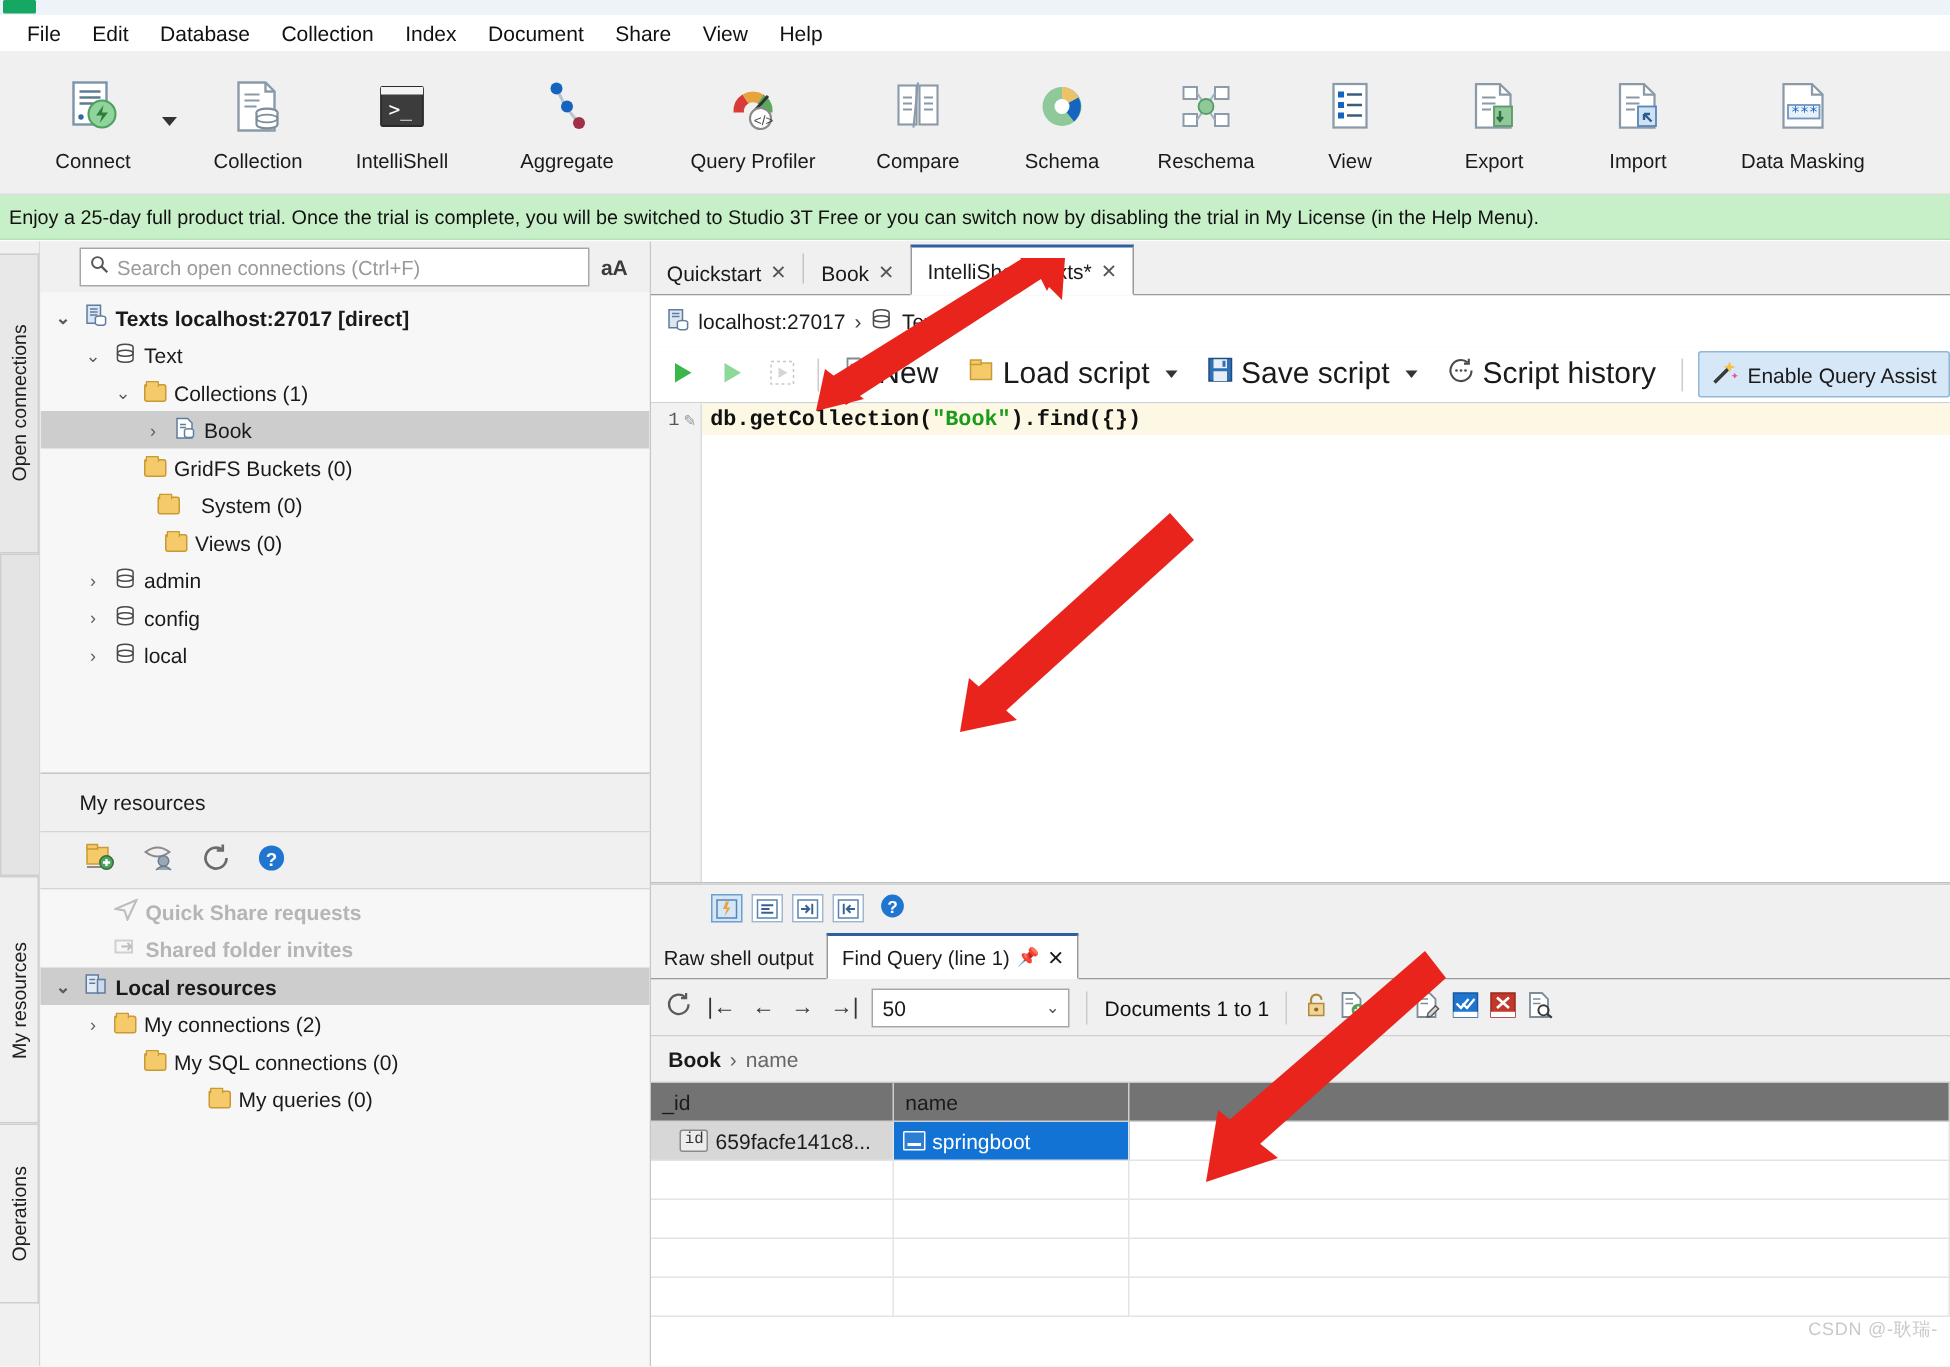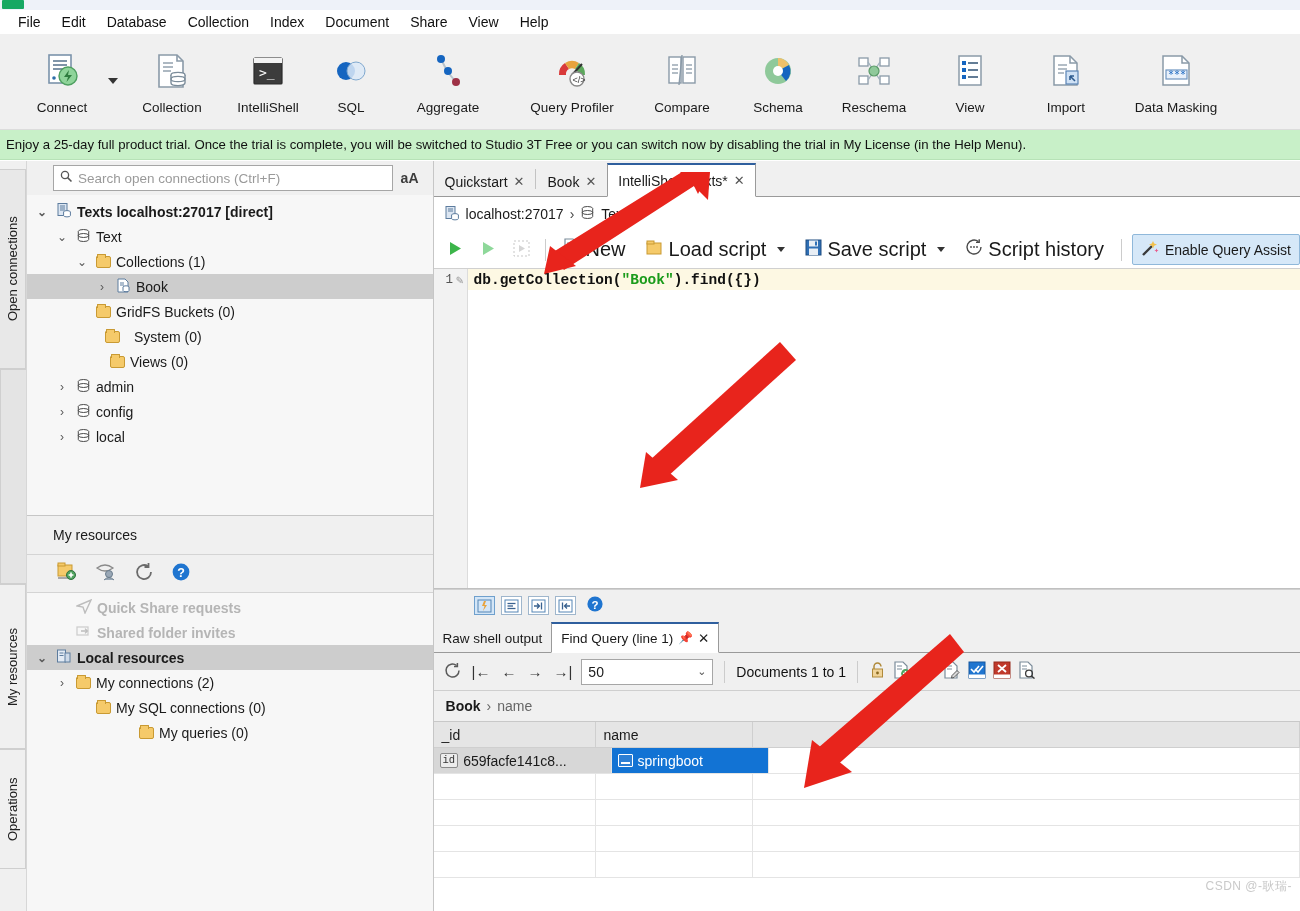--- a/index.html
+++ b/index.html
@@ -281,21 +281,21 @@
   .docinfo { font-size: 14px; color: #111; white-space: nowrap; }
 
   .grid-crumb {
     height: 30px; background: #f0f0f0; display: flex; align-items: center;
     gap: 6px; padding-left: 12px; font-size: 14px;
   }
   .grid-crumb .b { font-weight: bold; }
   .grid-crumb .g { color: #666; }
 
   .grid { flex: 1; background: #fff; border-top: 1px solid #c8c8c8; overflow: hidden; }
-  .grid-head { display: flex; height: 26px; background: #e5e5e5; }
+  .grid-head { display: flex; height: 26px; background: #737373; }
   .gh {
     border-right: 1px solid #cfcfcf; border-bottom: 1px solid #cfcfcf;
     display: flex; align-items: center; padding-left: 8px; font-size: 14px;
   }
   .grid-row { display: flex; height: 26px; }
   .gc {
     border-right: 1px solid #e4e4e4; border-bottom: 1px solid #e4e4e4;
     display: flex; align-items: center; gap: 5px; padding-left: 6px;
     font-size: 14px; overflow: hidden; white-space: nowrap;
   }
@@ -382,29 +382,20 @@
       <div class="ico">
         <svg width="46" height="46" viewBox="0 0 46 46">
           <rect x="9" y="9" width="28" height="26" rx="1" fill="#3c3c3c" stroke="#2a2a2a" stroke-width="1.2"></rect>
           <rect x="9" y="9" width="28" height="5" fill="#f3f3f3"></rect>
           <text x="14" y="28" font-family="monospace" font-size="13" fill="#fff">&gt;_</text>
         </svg>
       </div>
       <div class="lbl">IntelliShell</div>
     </div>
 
-    <div class="rb narrow">
-      <div class="ico">
-        <svg width="46" height="46" viewBox="0 0 46 46">
-          <circle cx="18" cy="22" r="9" fill="#1565c0"></circle>
-          <circle cx="28" cy="22" r="9" fill="#dce9f7" fill-opacity="0.85" stroke="#7fa8cf" stroke-width="1"></circle>
-        </svg>
-      </div>
-      <div class="lbl">SQL</div>
-    </div>
 
     <div class="rb wide">
       <div class="ico">
         <svg width="46" height="46" viewBox="0 0 46 46">
           <path d="M16 10 L22 22 L30 32" fill="none" stroke="#b9c4cc" stroke-width="2"></path>
           <circle cx="16" cy="10" r="4" fill="#1565c0"></circle>
           <circle cx="23" cy="22" r="4" fill="#1565c0"></circle>
           <circle cx="31" cy="33" r="4" fill="#9e3146"></circle>
         </svg>
       </div>
@@ -477,20 +468,34 @@
           <rect x="15" y="19" width="4" height="4" fill="#1565c0"></rect>
           <rect x="15" y="26" width="4" height="4" fill="#1565c0"></rect>
           <line x1="21" y1="14" x2="31" y2="14" stroke="#3c5c7c" stroke-width="1.6"></line>
           <line x1="21" y1="21" x2="31" y2="21" stroke="#3c5c7c" stroke-width="1.6"></line>
           <line x1="21" y1="28" x2="31" y2="28" stroke="#3c5c7c" stroke-width="1.6"></line>
         </svg>
       </div>
       <div class="lbl">View</div>
     </div>
 
+    <div class="rb">
+      <div class="ico">
+        <svg width="46" height="46" viewBox="0 0 46 46">
+          <path d="M11 7 h16 l7 7 v22 h-23 z" fill="#fff" stroke="#8a9aa8" stroke-width="1.5"></path>
+          <path d="M27 7 v7 h7" fill="none" stroke="#8a9aa8" stroke-width="1.5"></path>
+          <line x1="15" y1="16" x2="24" y2="16" stroke="#8a9aa8" stroke-width="1.3"></line>
+          <line x1="15" y1="20" x2="24" y2="20" stroke="#8a9aa8" stroke-width="1.3"></line>
+          <line x1="15" y1="24" x2="21" y2="24" stroke="#8a9aa8" stroke-width="1.3"></line>
+          <rect x="23" y="22" width="12" height="13" fill="#8fc99a" stroke="#5a9a68" stroke-width="1.2"></rect>
+          <path d="M27 25 v6 M25 29 l2 2.5 l2 -2.5" stroke="#2f6b3c" stroke-width="1.6" fill="none"></path>
+        </svg>
+      </div>
+      <div class="lbl">Export</div>
+    </div>
 
     <div class="rb">
       <div class="ico">
         <svg width="46" height="46" viewBox="0 0 46 46">
           <path d="M11 7 h16 l7 7 v22 h-23 z" fill="#fff" stroke="#8a9aa8" stroke-width="1.5"></path>
           <path d="M27 7 v7 h7" fill="none" stroke="#8a9aa8" stroke-width="1.5"></path>
           <line x1="15" y1="16" x2="24" y2="16" stroke="#8a9aa8" stroke-width="1.3"></line>
           <line x1="15" y1="20" x2="24" y2="20" stroke="#8a9aa8" stroke-width="1.3"></line>
           <line x1="15" y1="24" x2="21" y2="24" stroke="#8a9aa8" stroke-width="1.3"></line>
           <rect x="23" y="22" width="12" height="13" fill="#cfe1f5" stroke="#5a84b5" stroke-width="1.2"></rect>
@@ -997,21 +1002,21 @@
         </div>
 
         <div class="grid">
           <div class="grid-head">
             <div class="gh" style="width:162px;">_id</div>
             <div class="gh" style="width:157px;">name</div>
             <div class="gh" style="flex:1;"></div>
           </div>
 
           <div class="grid-row">
-            <div class="gc idcell" style="width:178px;">
+            <div class="gc idcell" style="width:162px;justify-content:center;">
               <span class="idbadge">id</span>
               <span>659facfe141c8...</span>
             </div>
             <div class="gc selected" style="width:157px;">
               <span class="strbadge"></span>
               <span>springboot</span>
             </div>
             <div class="gc" style="flex:1;"></div>
           </div>
 

